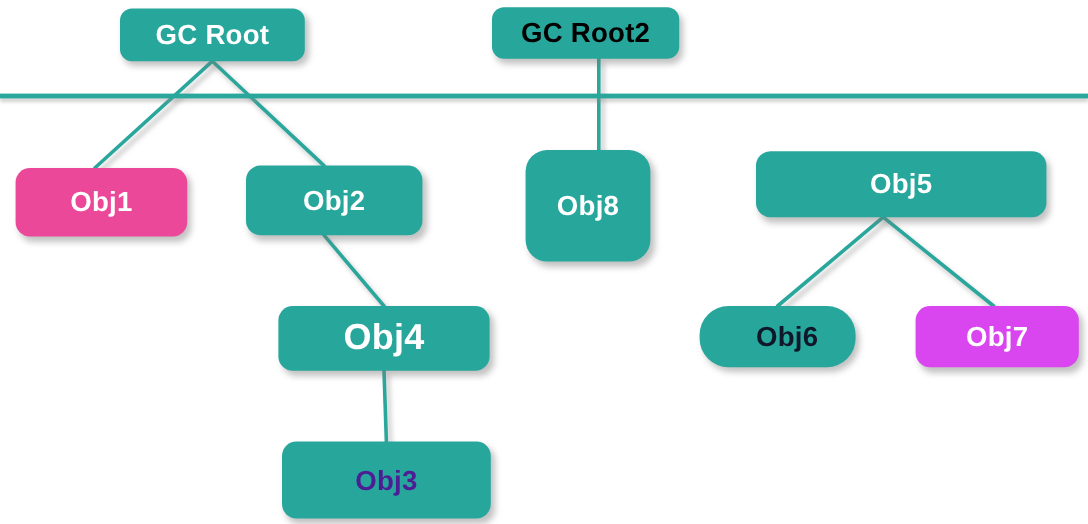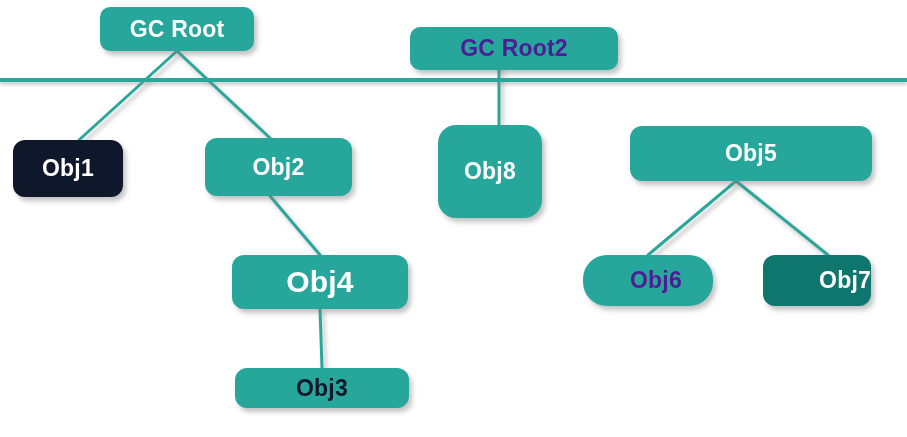--- a/index.html
+++ b/index.html
@@ -76,42 +76,42 @@
         <line x1="736" y1="181" x2="828" y2="255" stroke="#2aa79c" stroke-width="3" stroke-linecap="round"></line>
       </g>
   </svg>
 
   <div class="boundary" id="boundary-el" style="left: 0px; top: 78px; width: 907px; height: 4px; background: rgb(42, 167, 156);"></div>
 
   <div id="nodes-layer">
       <div class="node" style="left: 100px; top: 7px; width: 154px; height: 44px; border-radius: 10px; font-size: 23px; background: rgb(39, 167, 156); color: rgb(255, 255, 255);">
         <span class="node-label">GC Root</span>
       </div>
-      <div class="node" style="left: 410px; top: 6px; width: 208px; height: 43px; border-radius: 10px; font-size: 23px; background: rgb(39, 167, 156); color: #4c1d95; margin-top: 21px;">
+      <div class="node" style="left: 410px; top: 6px; width: 156px; height: 43px; border-radius: 10px; font-size: 23px; background: rgb(39, 167, 156); color: #000000;">
         <span class="node-label">GC Root2</span>
       </div>
-      <div class="node" style="left: 13px; top: 140px; width: 110px; height: 57px; border-radius: 12px; font-size: 23px; background: #0f172a; color: rgb(255, 255, 255);">
+      <div class="node" style="left: 13px; top: 140px; width: 143px; height: 57px; border-radius: 12px; font-size: 23px; background: #ec4899; color: rgb(255, 255, 255);">
         <span class="node-label">Obj1</span>
       </div>
       <div class="node" style="left: 205px; top: 138px; width: 147px; height: 58px; border-radius: 12px; font-size: 23px; background: rgb(39, 167, 156); color: rgb(255, 255, 255);">
         <span class="node-label">Obj2</span>
       </div>
       <div class="node" style="left: 438px; top: 125px; width: 104px; height: 93px; border-radius: 18px; font-size: 23px; background: rgb(39, 167, 156); color: rgb(255, 255, 255);">
         <span class="node-label">Obj8</span>
       </div>
       <div class="node" style="left: 630px; top: 126px; width: 242px; height: 55px; border-radius: 12px; font-size: 23px; background: rgb(39, 167, 156); color: rgb(255, 255, 255);">
         <span class="node-label">Obj5</span>
       </div>
       <div class="node" style="left: 232px; top: 255px; width: 176px; height: 54px; border-radius: 12px; font-size: 30px; background: rgb(39, 167, 156); color: rgb(255, 255, 255);">
         <span class="node-label">Obj4</span>
       </div>
-      <div class="node" style="left: 583px; top: 255px; width: 130px; height: 51px; border-radius: 24px; font-size: 23px; background: rgb(39, 167, 156); color: #4c1d95; padding-left: 16px;">
+      <div class="node" style="left: 583px; top: 255px; width: 130px; height: 51px; border-radius: 24px; font-size: 23px; background: rgb(39, 167, 156); color: #0f172a; padding-left: 16px;">
         <span class="node-label">Obj6</span>
       </div>
-      <div class="node" style="left: 763px; top: 255px; width: 108px; height: 51px; border-radius: 12px; font-size: 23px; background: #0f766e; color: rgb(255, 255, 255); justify-content: flex-end;">
+      <div class="node" style="left: 763px; top: 255px; width: 136px; height: 51px; border-radius: 12px; font-size: 23px; background: #d946ef; color: rgb(255, 255, 255);">
         <span class="node-label">Obj7</span>
       </div>
-      <div class="node" style="left: 235px; top: 368px; width: 174px; height: 40px; border-radius: 12px; font-size: 23px; background: rgb(39, 167, 156); color: #0f172a;">
+      <div class="node" style="left: 235px; top: 368px; width: 174px; height: 64px; border-radius: 12px; font-size: 23px; background: rgb(39, 167, 156); color: #4c1d95;">
         <span class="node-label">Obj3</span>
       </div>
     </div>
 
 </div>
 
 </body></html>

